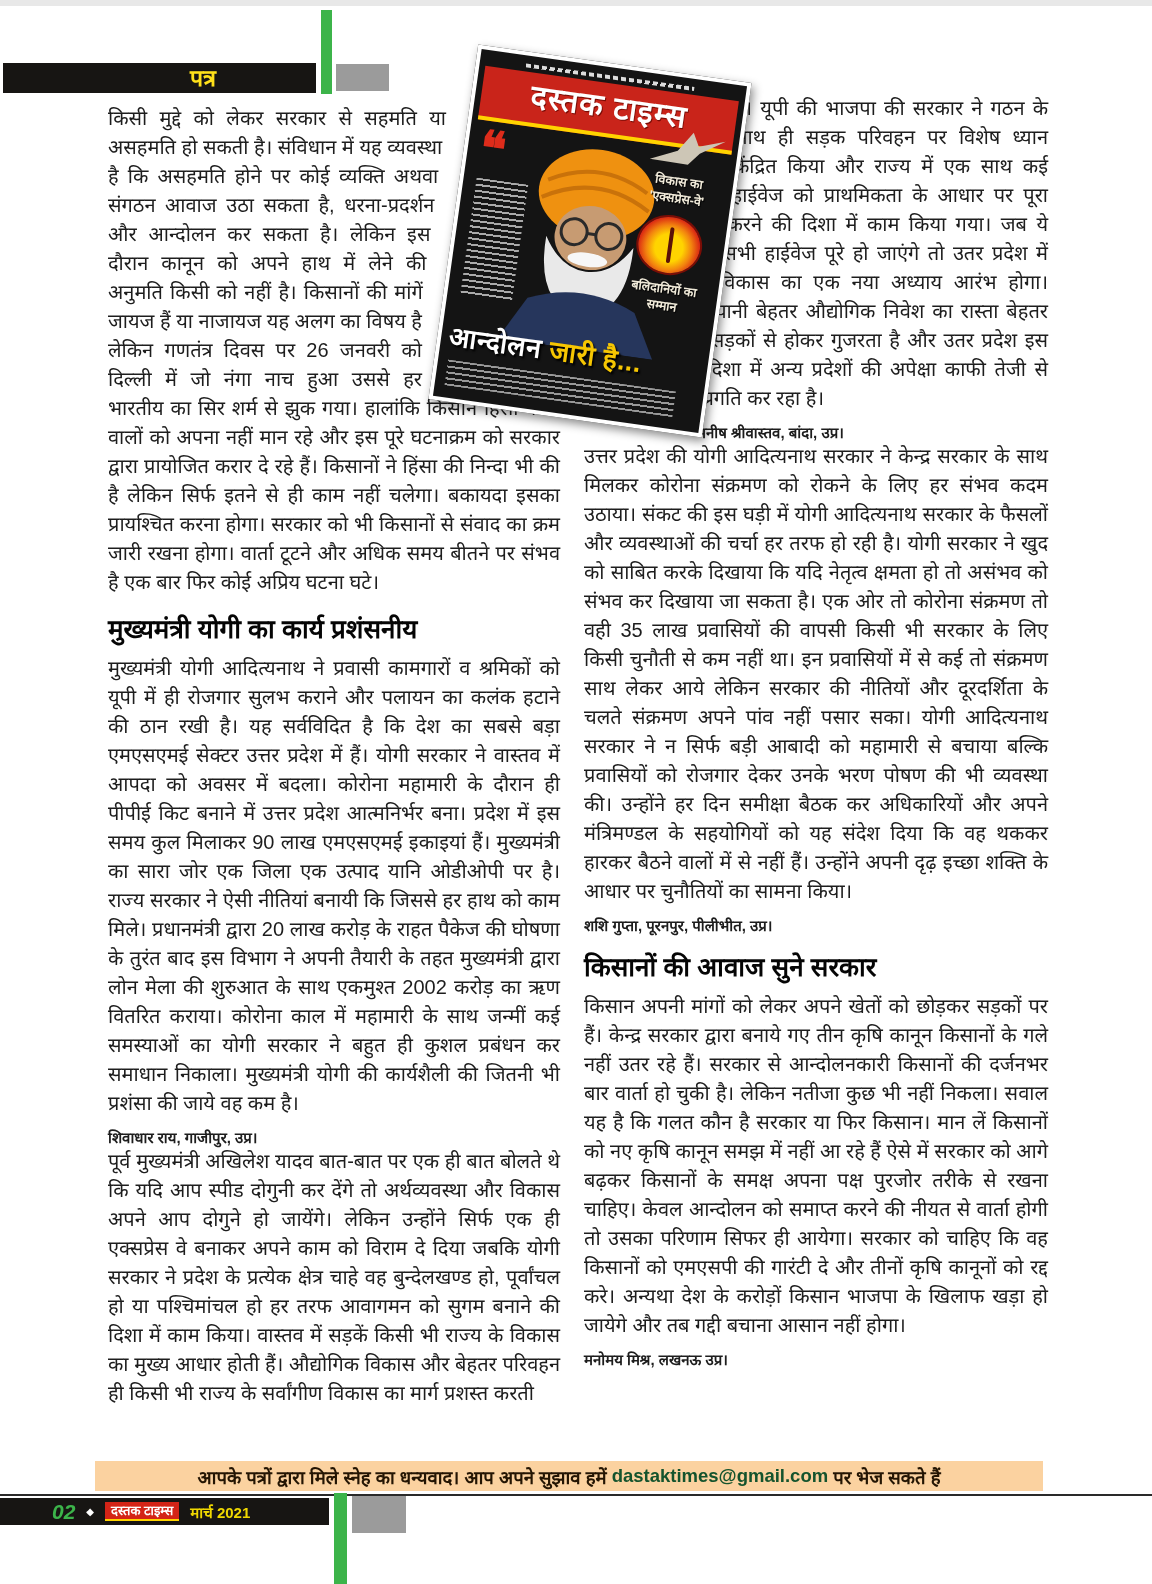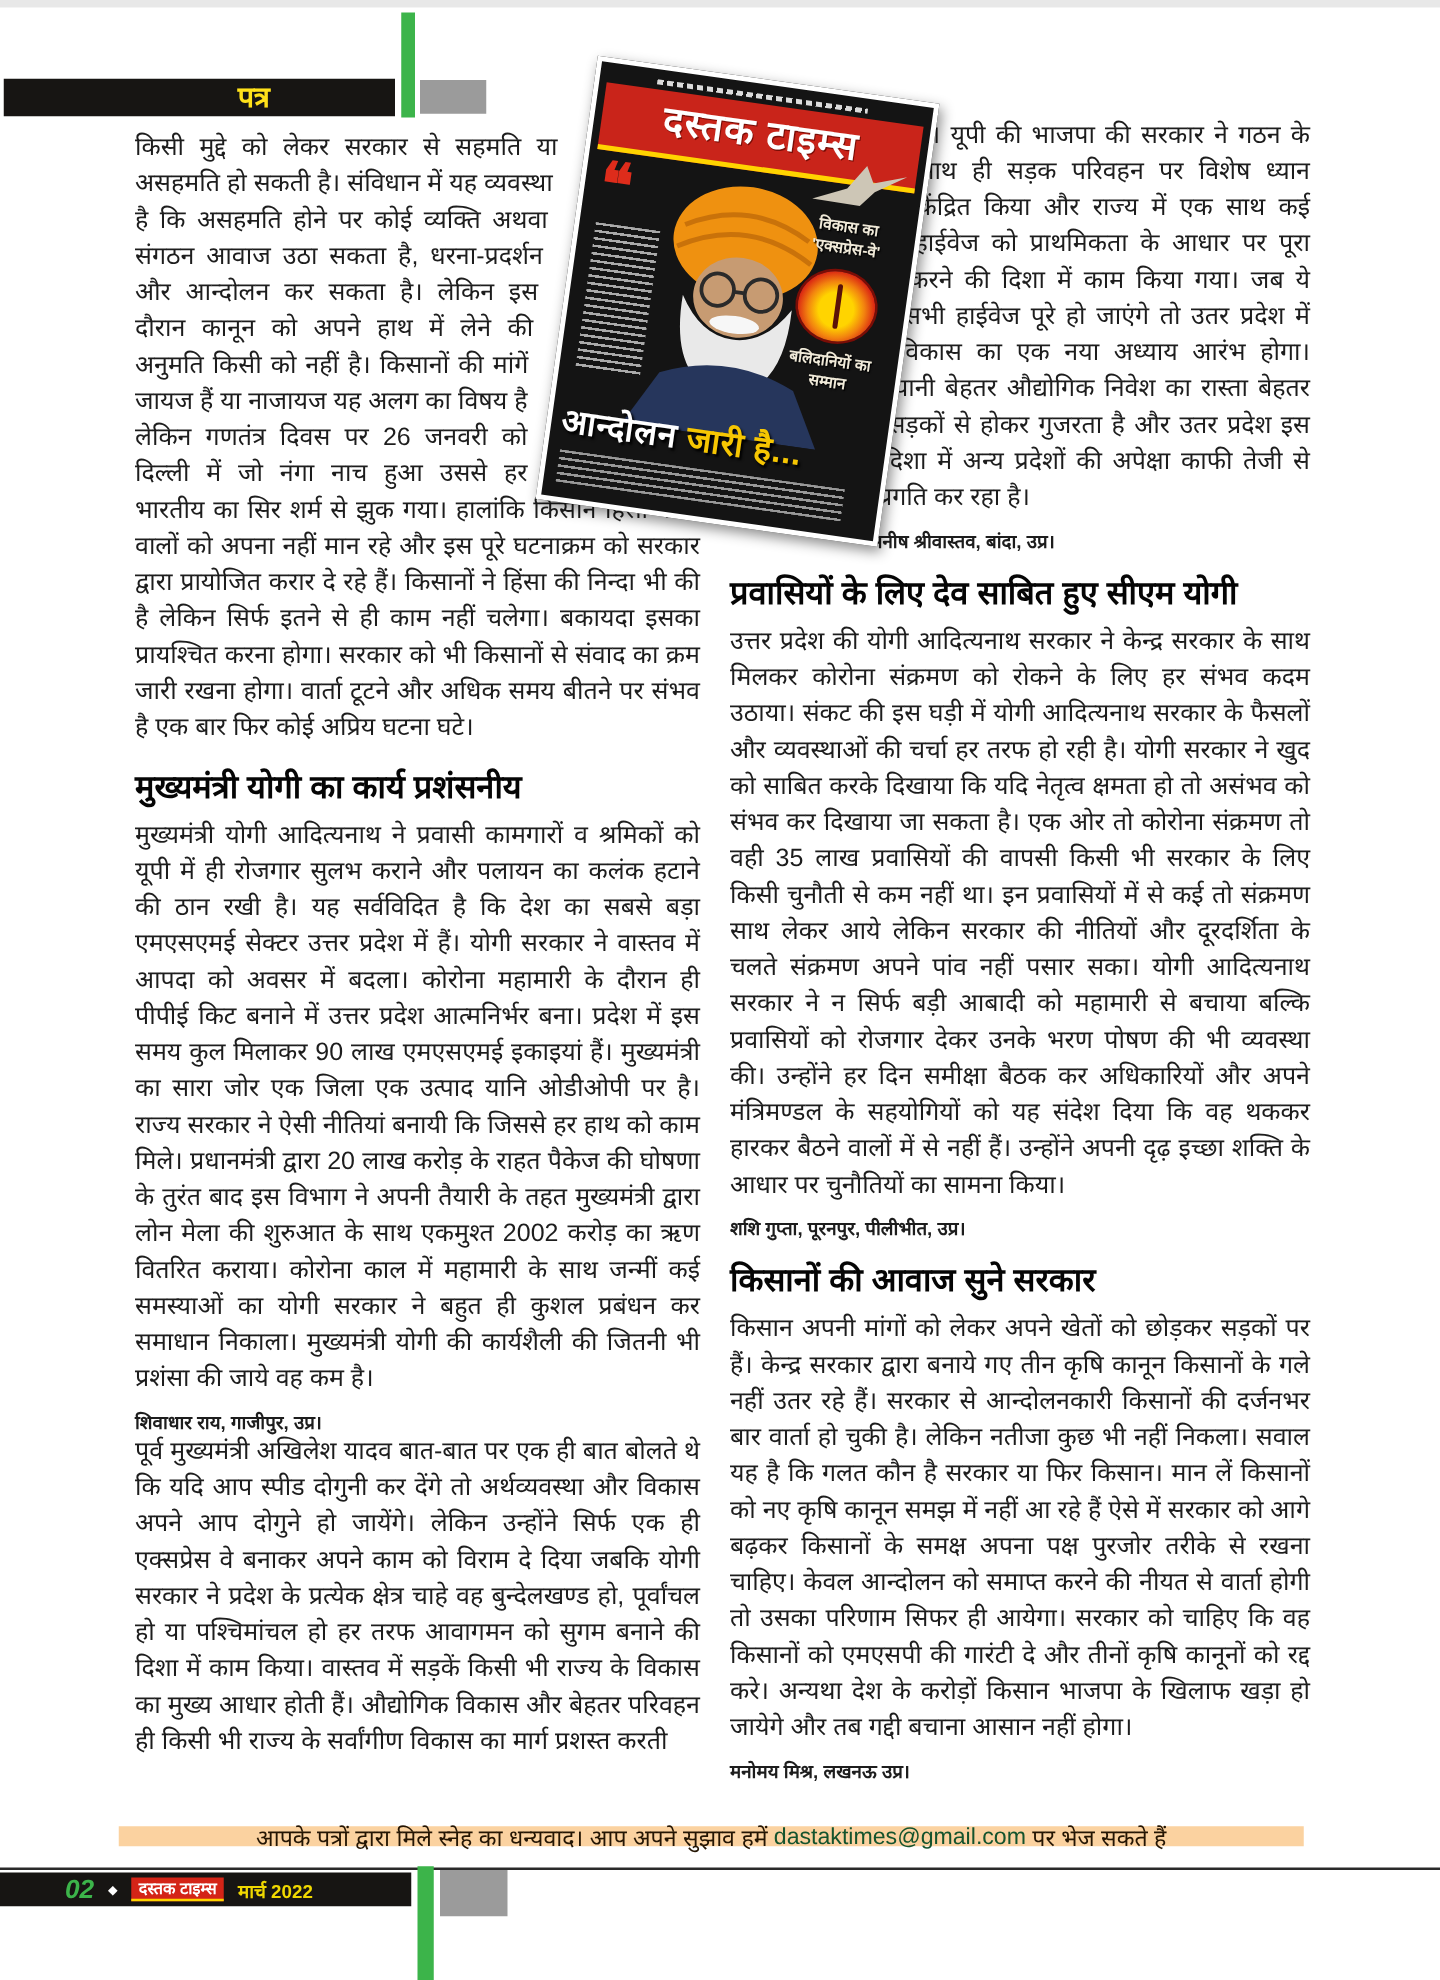--- a/index.html
+++ b/index.html
@@ -51,22 +51,22 @@
   .letter-title{font-size:26px;font-weight:bold;color:#050505;margin:17px 0 9px 0;line-height:1.2;}
   .letter-title.first{margin-top:0;}
   .letter-body{font-size:20px;line-height:29px;text-align:justify;margin:0;}
   .signature{text-align:left;font-weight:bold;font-size:15px;margin:9px 2px 0 0;}
   .wrap-spacer-right{float:right;width:138px;height:268px;
     shape-outside:polygon(36px 0, 138px 0, 138px 268px, 0 268px);shape-margin:8px;}
   .wrap-spacer-left{float:left;width:150px;height:348px;
     shape-outside:polygon(0 0, 150px 0, 100px 348px, 0 348px);shape-margin:10px;}
 
   
-  .footer-note-strip{position:absolute;left:95px;top:1455px;width:948px;height:16px;background:#fbd2a0;
-    display:flex;align-items:center;justify-content:center;font-size:18.5px;font-weight:normal;
+  .footer-note-strip{position:absolute;left:95px;top:1455px;width:948px;height:30px;background:#fbd2a0;
+    display:flex;align-items:center;justify-content:center;font-size:18.5px;font-weight:bold;
     color:#241503;white-space:nowrap;}
   .footer-note-email{color:#14532d;padding:0 5px;font-family:"Liberation Sans",sans-serif;}
   .footer-rule{position:absolute;left:0;top:1488px;width:1152px;height:2px;background:#2a2a2a;}
   .footer-bar{position:absolute;left:0;top:1492px;width:329px;height:27px;background:#171513;
     display:flex;align-items:center;gap:11px;padding-left:52px;box-sizing:border-box;}
   .page-number{color:#3cb44a;font-weight:bold;font-size:21px;font-style:italic;}
   .diamond-icon{color:#ffffff;font-size:10px;}
   .footer-logo{background:#d42417;color:#fff;font-weight:bold;font-size:13px;line-height:17px;
     padding:0 6px;border-bottom:2px solid #ffd400;white-space:nowrap;}
   .issue-date{color:#f0d800;font-weight:bold;font-size:15px;white-space:nowrap;}
@@ -137,37 +137,36 @@
     <div class="signature">शिवाधार राय, गाजीपुर, उप्र।</div>
 
     <p class="letter-body">पूर्व मुख्यमंत्री अखिलेश यादव बात-बात पर एक ही बात बोलते थे कि यदि आप स्पीड दोगुनी कर देंगे तो अर्थव्यवस्था और विकास अपने आप दोगुने हो जायेंगे। लेकिन उन्होंने सिर्फ एक ही एक्सप्रेस वे बनाकर अपने काम को विराम दे दिया जबकि योगी सरकार ने प्रदेश के प्रत्येक क्षेत्र चाहे वह बुन्देलखण्ड हो, पूर्वांचल हो या पश्चिमांचल हो हर तरफ आवागमन को सुगम बनाने की दिशा में काम किया। वास्तव में सड़कें किसी भी राज्य के विकास का मुख्य आधार होती हैं। औद्योगिक विकास और बेहतर परिवहन ही किसी भी राज्य के सर्वांगीण विकास का मार्ग प्रशस्त करती</p>
   </div>
 
   <div class="col col-right">
 
     <p class="letter-body"><span class="wrap-spacer-left"></span><span>है। यूपी की भाजपा की सरकार ने गठन के साथ ही सड़क परिवहन पर विशेष ध्यान केंद्रित किया और राज्य में एक साथ कई हाईवेज को प्राथमिकता के आधार पर पूरा करने की दिशा में काम किया गया। जब ये सभी हाईवेज पूरे हो जाएंगे तो उतर प्रदेश में विकास का एक नया अध्याय आरंभ होगा। यानी बेहतर औद्योगिक निवेश का रास्ता बेहतर सड़कों से होकर गुजरता है और उतर प्रदेश इस दिशा में अन्य प्रदेशों की अपेक्षा काफी तेजी से प्रगति कर रहा है।</span></p>
     <div class="signature">मनीष श्रीवास्तव, बांदा, उप्र।</div>
 
-    <div class="letter-title">प्रवासियों के लिए देव साबित हुए सीएम योगी</div>
     <p class="letter-body">उत्तर प्रदेश की योगी आदित्यनाथ सरकार ने केन्द्र सरकार के साथ मिलकर कोरोना संक्रमण को रोकने के लिए हर संभव कदम उठाया। संकट की इस घड़ी में योगी आदित्यनाथ सरकार के फैसलों और व्यवस्थाओं की चर्चा हर तरफ हो रही है। योगी सरकार ने खुद को साबित करके दिखाया कि यदि नेतृत्व क्षमता हो तो असंभव को संभव कर दिखाया जा सकता है। एक ओर तो कोरोना संक्रमण तो वही 35 लाख प्रवासियों की वापसी किसी भी सरकार के लिए किसी चुनौती से कम नहीं था। इन प्रवासियों में से कई तो संक्रमण साथ लेकर आये लेकिन सरकार की नीतियों और दूरदर्शिता के चलते संक्रमण अपने पांव नहीं पसार सका। योगी आदित्यनाथ सरकार ने न सिर्फ बड़ी आबादी को महामारी से बचाया बल्कि प्रवासियों को रोजगार देकर उनके भरण पोषण की भी व्यवस्था की। उन्होंने हर दिन समीक्षा बैठक कर अधिकारियों और अपने मंत्रिमण्डल के सहयोगियों को यह संदेश दिया कि वह थककर हारकर बैठने वालों में से नहीं हैं। उन्होंने अपनी दृढ़ इच्छा शक्ति के आधार पर चुनौतियों का सामना किया।</p>
     <div class="signature">शशि गुप्ता, पूरनपुर, पीलीभीत, उप्र।</div>
 
     <div class="letter-title">किसानों की आवाज सुने सरकार</div>
     <p class="letter-body">किसान अपनी मांगों को लेकर अपने खेतों को छोड़कर सड़कों पर हैं। केन्द्र सरकार द्वारा बनाये गए तीन कृषि कानून किसानों के गले नहीं उतर रहे हैं। सरकार से आन्दोलनकारी किसानों की दर्जनभर बार वार्ता हो चुकी है। लेकिन नतीजा कुछ भी नहीं निकला। सवाल यह है कि गलत कौन है सरकार या फिर किसान। मान लें किसानों को नए कृषि कानून समझ में नहीं आ रहे हैं ऐसे में सरकार को आगे बढ़कर किसानों के समक्ष अपना पक्ष पुरजोर तरीके से रखना चाहिए। केवल आन्दोलन को समाप्त करने की नीयत से वार्ता होगी तो उसका परिणाम सिफर ही आयेगा। सरकार को चाहिए कि वह किसानों को एमएसपी की गारंटी दे और तीनों कृषि कानूनों को रद्द करे। अन्यथा देश के करोड़ों किसान भाजपा के खिलाफ खड़ा हो जायेगे और तब गद्दी बचाना आसान नहीं होगा।</p>
     <div class="signature">मनोमय मिश्र, लखनऊ उप्र।</div>
   </div>
 
   <div class="footer-note-strip">
     <span>आपके पत्रों द्वारा मिले स्नेह का धन्यवाद। आप अपने सुझाव हमें</span>
     <span class="footer-note-email">dastaktimes@gmail.com</span>
     <span>पर भेज सकते हैं</span>
   </div>
   <div class="footer-rule"></div>
   <div class="footer-bar">
     <span class="page-number">02</span>
     <span class="diamond-icon">◆</span>
     <span class="footer-logo">दस्तक टाइम्स</span>
-    <span class="issue-date">मार्च 2022</span>
+    <span class="issue-date">मार्च 2021</span>
   </div>
   <div class="green-bar-bottom"></div>
   <div class="gray-block-bottom"></div>
 
 </div>
 
 </body></html>

